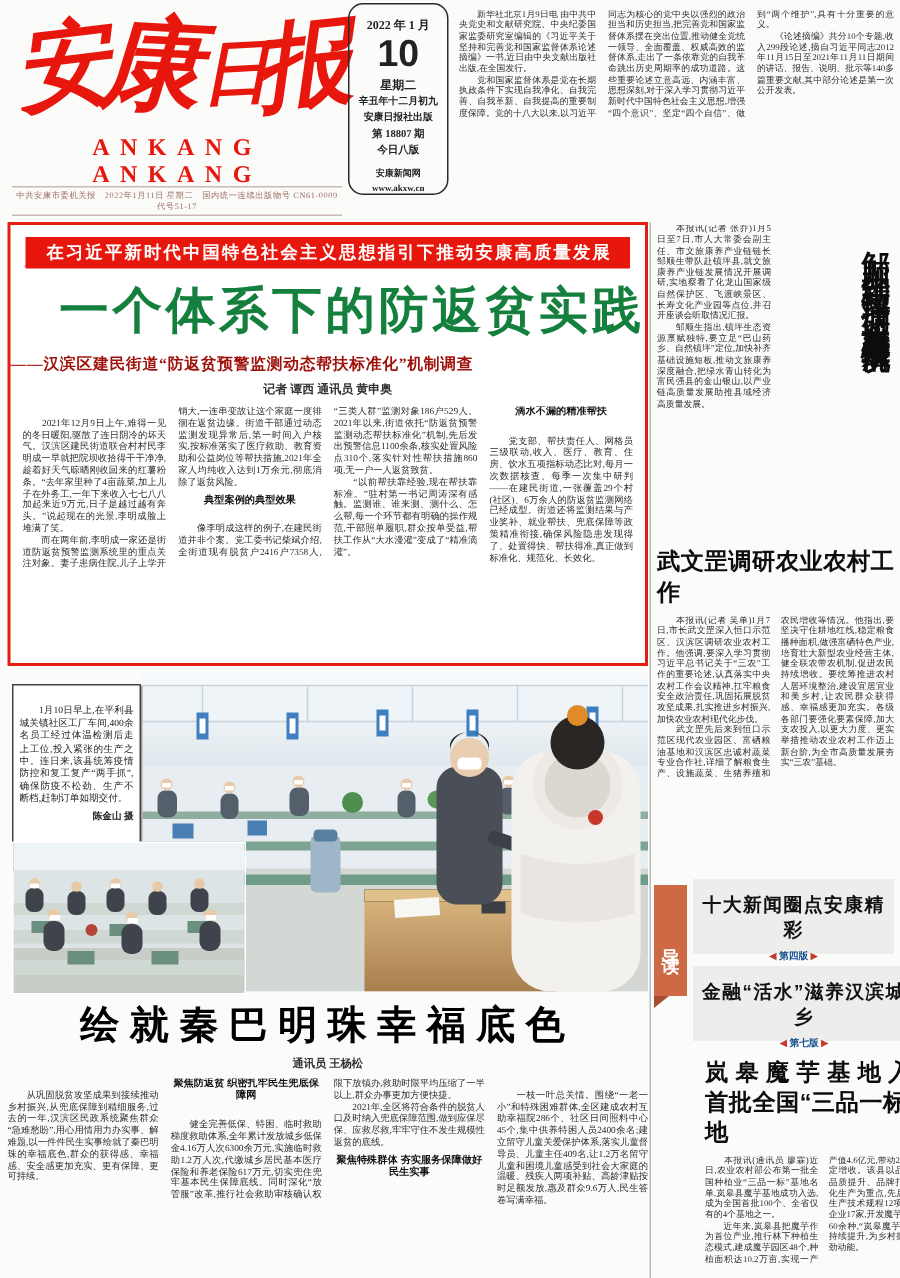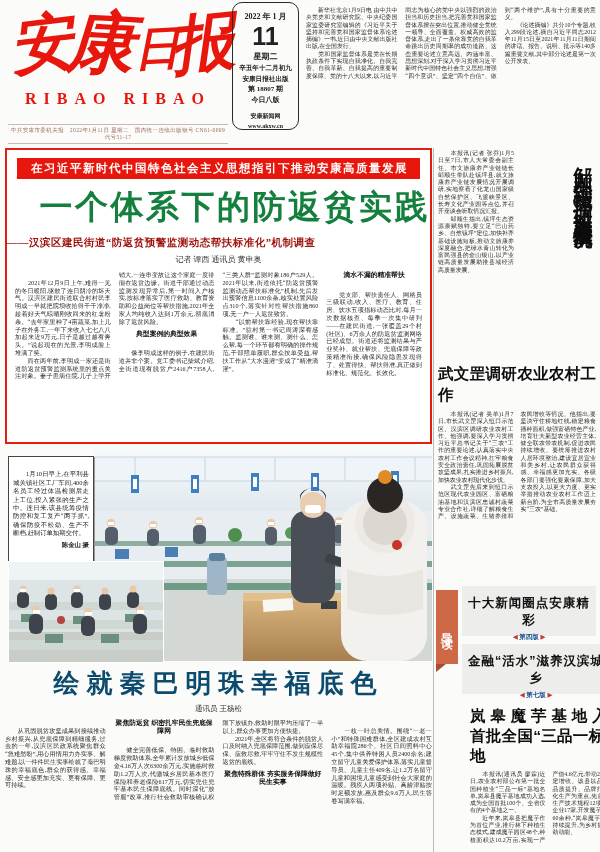--- a/index.html
+++ b/index.html
@@ -25,29 +25,29 @@
   .tr-headline div{text-align-last:justify;}
   
   .redbox{border:2.5px solid #e31d10;box-sizing:border-box;background:#fff;}
   .kicker{display:inline-block;background:#e8170d;color:#fff;font-weight:bold;font-size:11.5px;
           letter-spacing:1.5px;padding:3px 12px 3px 14px;position:relative;}
   .kickwrap{text-align:center;margin-top:8px;position:relative;}
   .kick-deco{position:absolute;width:34px;height:19px;background:#f3b7c0;transform:skewX(-28deg);}
   .kick-deco2{position:absolute;width:12px;height:19px;background:#fbdde2;transform:skewX(-28deg);}
   .main-headline{font-weight:900;font-size:33px;letter-spacing:2.5px;text-align:right;color:#15803d;margin-top:6px;}
   .main-sub{color:#9e120b;font-weight:bold;font-size:10.5px;margin-top:6px;letter-spacing:.5px;}
-  .main-byline{font-size:8px;text-align:center;color:#333;margin-top:4px;font-weight:normal;}
+  .main-byline{font-size:8px;text-align:center;color:#333;margin-top:4px;font-weight:bold;}
   .subhead{font-weight:bold;font-size:6.8px;text-align:center;margin:4px 0;color:#111;white-space:normal;}
   
   .capbox{background:#fff;border:1px solid #444;box-shadow:1px 1px 0 #999;padding:5px 4px;box-sizing:border-box;
           font-size:6.4px;line-height:8.4px;text-align:justify;white-space:pre-line;}
   .credit{text-align:right;font-weight:bold;margin-top:3px;}
   
-  .bot-headline{font-weight:900;font-size:26px;letter-spacing:7px;text-align:center;color:#0c4a6e;}
-  .bot-byline{font-size:7.5px;text-align:center;color:#333;margin:3px 0 5px;font-weight:normal;}
+  .bot-headline{font-weight:900;font-size:26px;letter-spacing:7px;text-align:center;color:#000000;}
+  .bot-byline{font-size:7.5px;text-align:center;color:#333;margin:3px 0 5px;font-weight:bold;}
   
   .rail-divider{position:absolute;left:433px;top:148px;width:1px;height:704px;background:#bbb;}
   .vert-heads{writing-mode:vertical-rl;font-weight:900;color:#0d0d0d;}
   .vh1{font-size:19px;letter-spacing:6px;}
   .vh2{font-size:19px;letter-spacing:1.5px;margin-top:0;}
   .rr-headline{font-weight:900;font-size:15px;color:#0d0d0d;text-align:justify;}
   .rr-headline div{text-align-last:justify;}
   .guide-tab{background:#cd6a45;color:#fff;font-weight:bold;font-size:12px;writing-mode:vertical-rl;
              letter-spacing:4px;text-align:center;width:22px;height:74px;line-height:22px;}
   .guide-fold{width:0;height:0;border-left:10px solid #a74e31;border-bottom:8px solid transparent;}
@@ -59,27 +59,27 @@
 </head>
 <body>
 
 <div class="page">
 
   <div class="abs" style="left:8px;top:2px;width:220px;height:142px;">
     <div class="abs brand-ch" style="left:2px;top:0px;font-size:62px;transform:rotate(-7deg);">安</div>
     <div class="abs brand-ch" style="left:58px;top:-4px;font-size:68px;transform:rotate(3deg);">康</div>
     <div class="abs brand-ch" style="left:126px;top:16px;font-size:46px;transform:rotate(-3deg);">日</div>
     <div class="abs brand-ch" style="left:162px;top:-2px;font-size:64px;transform:rotate(-6deg);">报</div>
-    <div class="abs brand-latin" style="left:0;top:88px;width:220px;text-align:center;">RIBAO   RIBAO</div>
+    <div class="abs brand-latin" style="left:0;top:88px;width:220px;text-align:center;">ANKANG   ANKANG</div>
     <div class="abs brand-info" style="left:0;top:122px;width:220px;text-align:center;">中共安康市委机关报　2022年1月11日 星期二　国内统一连续出版物号 CN61-0009　代号51-17</div>
   </div>
 
   <div class="abs datebox" style="left:232px;top:2px;width:67px;height:128px;border-radius:10px;">
     <div style="font-size:8px;font-weight:bold;">2022 年 1 月</div>
-    <div class="hei" style="font-size:25px;font-weight:bold;line-height:1.1;">11</div>
+    <div class="hei" style="font-size:25px;font-weight:bold;line-height:1.1;">10</div>
     <div style="font-size:8px;font-weight:bold;">星期二</div>
     <div style="font-size:6.6px;font-weight:bold;">辛丑年十二月初九</div>
     <div style="font-size:6.6px;font-weight:bold;">安康日报社出版</div>
     <div style="font-size:7px;font-weight:bold;">第 18807 期</div>
     <div style="font-size:7px;font-weight:bold;">今日八版</div>
     <div style="font-size:6px;font-weight:bold;margin-top:7px;">安康新闻网</div>
     <div style="font-size:6px;font-weight:bold;">www.akxw.cn</div>
   </div>
 
   <div class="abs" style="left:306px;top:2px;width:290px;height:142px;">

